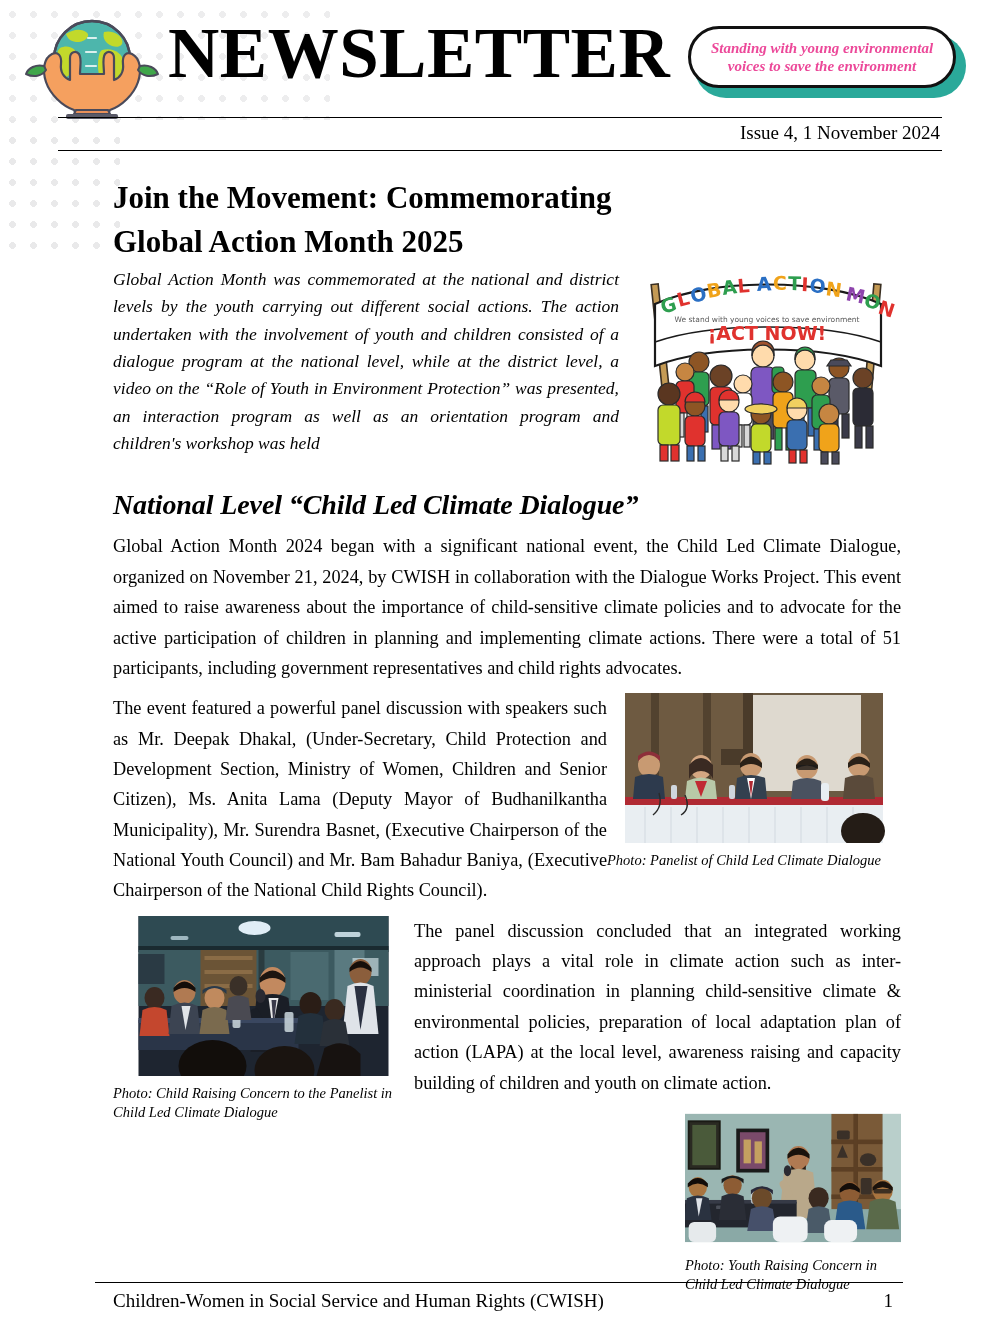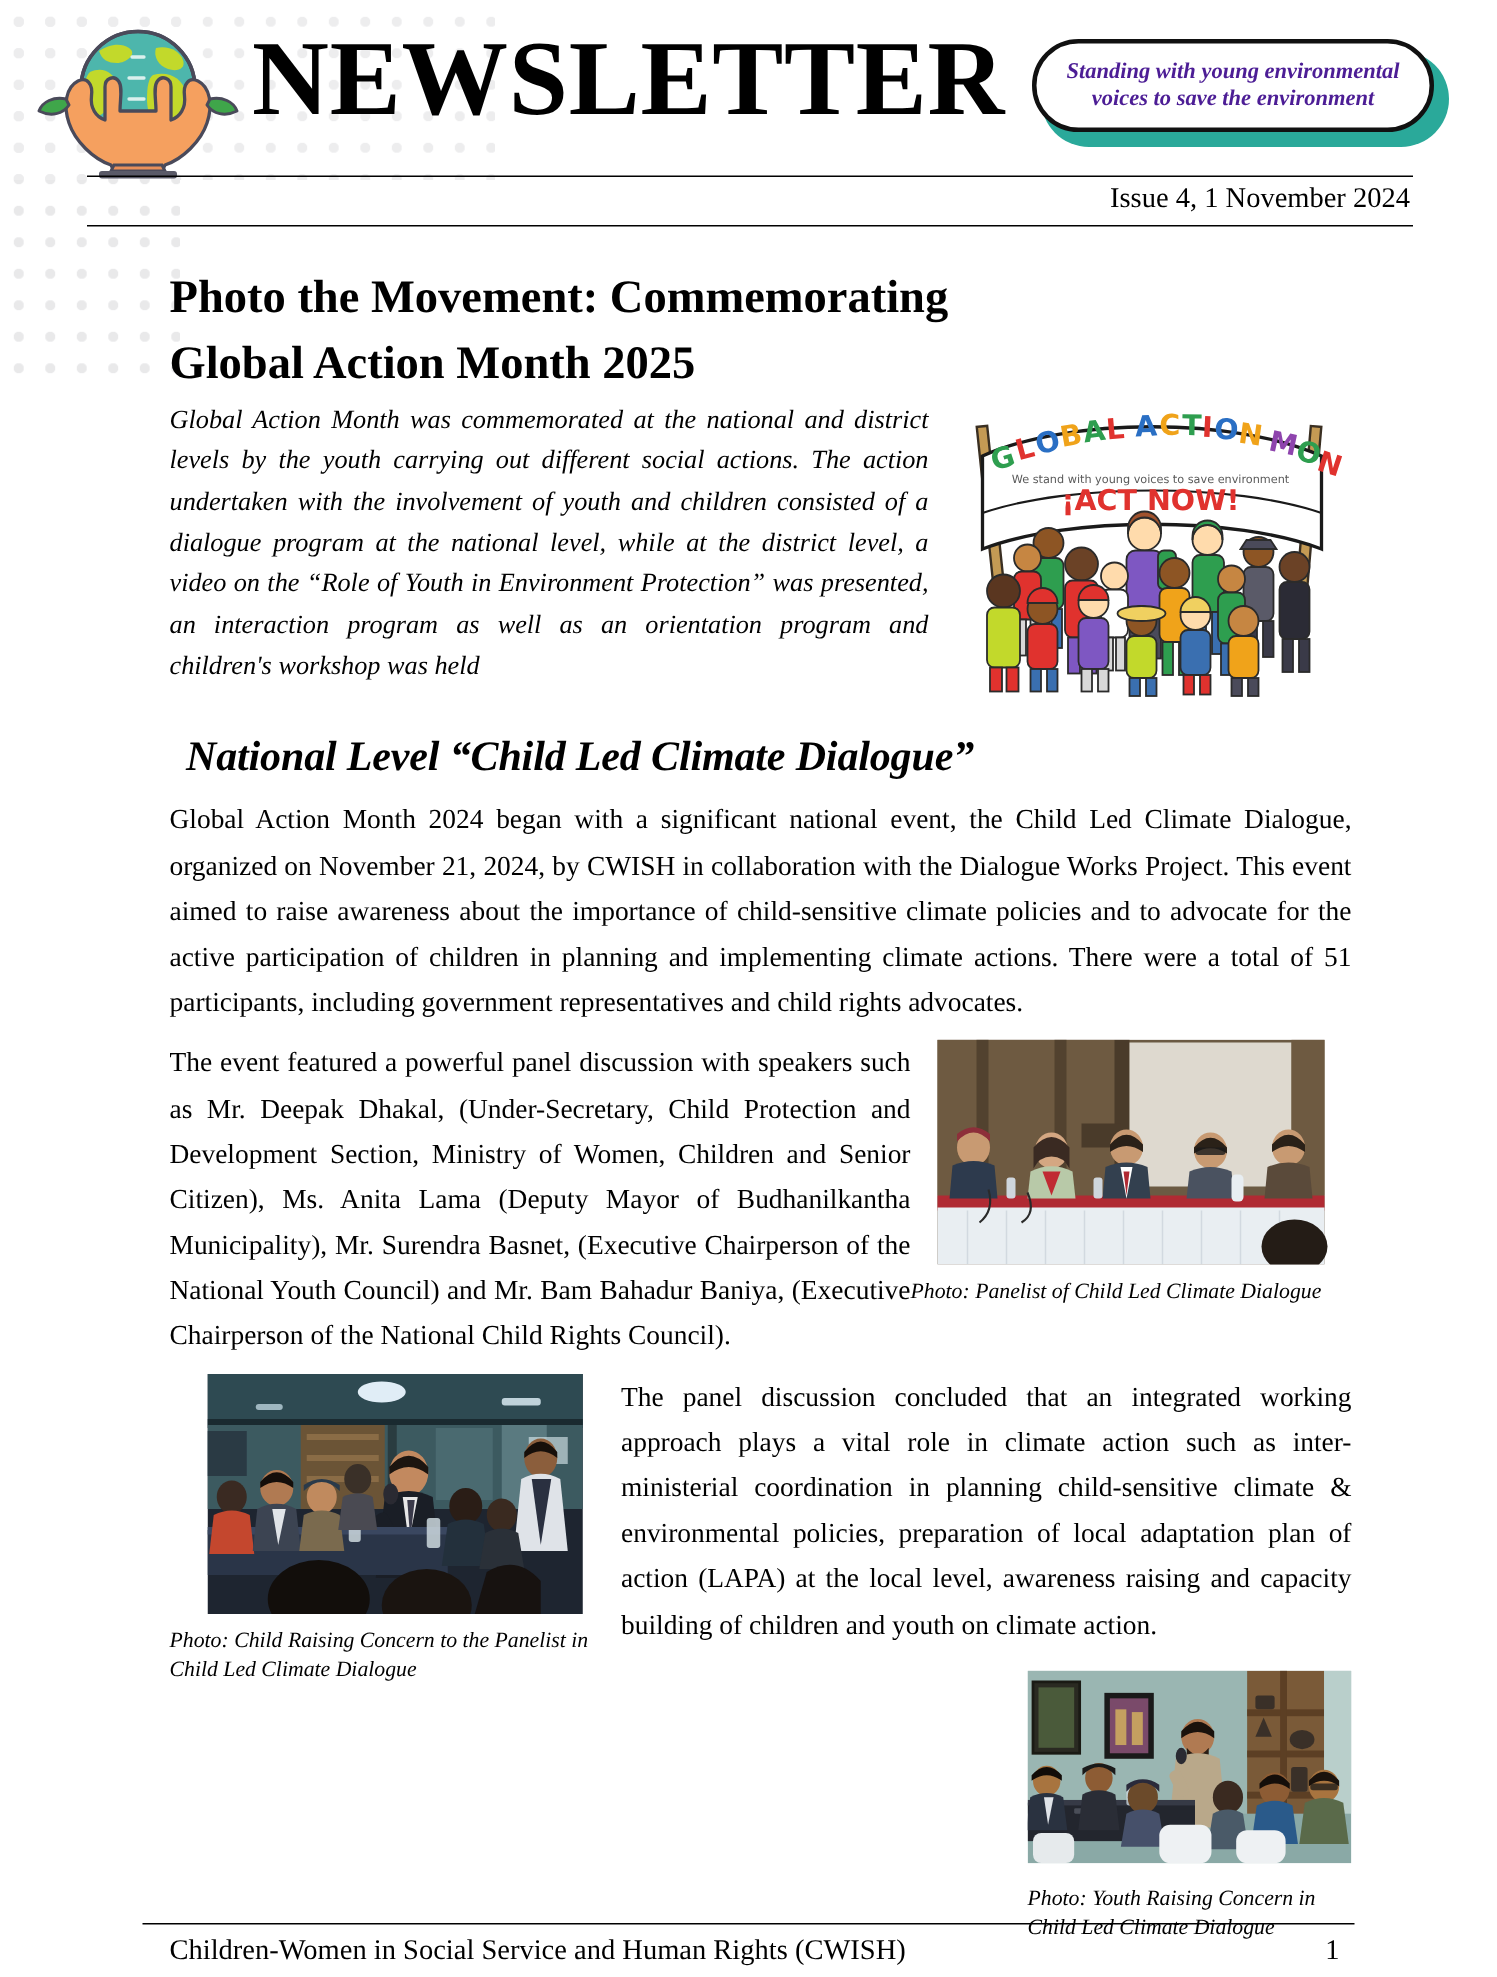--- a/index.html
+++ b/index.html
@@ -88,21 +88,21 @@
     align-items: center;
     justify-content: center;
   }
   .tagline-text {
     font-family: "Liberation Serif", "DejaVu Serif", serif;
     font-style: italic;
     font-weight: bold;
     font-size: 15px;
     line-height: 1.22;
     text-align: center;
-    color: #4c1d95;
+    color: #ec4899;
     padding: 0 10px;
   }
 
   .rule {
     position: absolute;
     background: #000000;
     height: 1px;
     z-index: 2;
   }
   .rule-top { left: 58px; top: 117px; width: 884px; }
@@ -150,21 +150,21 @@
     line-height: 1.56;
     text-align: justify;
     margin: 0;
   }
   .subheading {
     font-family: "Liberation Serif", "DejaVu Serif", serif;
     font-style: italic;
     font-weight: bold;
     font-size: 28px;
     line-height: 1.3;
-    margin: 6px 0 8px 11px;
+    margin: 6px 0 8px 0;
     letter-spacing: -0.1px;
   }
   .body-p {
     font-family: "Liberation Serif", "DejaVu Serif", serif;
     font-size: 18.3px;
     line-height: 1.66;
     text-align: justify;
     margin: 0 0 10px 0;
   }
 
@@ -274,21 +274,21 @@
     </div>
   </div>
 
   <div class="rule rule-top"></div>
   <div class="issue-line">Issue 4, 1 November 2024</div>
   <div class="rule rule-bottom"></div>
 
   <div class="content">
 
     <h1 class="headline">
-      <span>Photo the Movement: Commemorating</span><br>
+      <span>Join the Movement: Commemorating</span><br>
       <span>Global Action Month 2025</span>
     </h1>
 
     <div class="intro-wrap clearfix">
       <div class="art-gam">
         <svg viewBox="0 0 268 207" width="268" height="207">
 
           <rect x="24" y="14" width="7" height="110" fill="#c49a54" stroke="#3a2f22" stroke-width="1.6" transform="rotate(-6 27 70)"></rect>
           <rect x="236" y="14" width="7" height="112" fill="#c49a54" stroke="#3a2f22" stroke-width="1.6" transform="rotate(5 239 70)"></rect>
 

